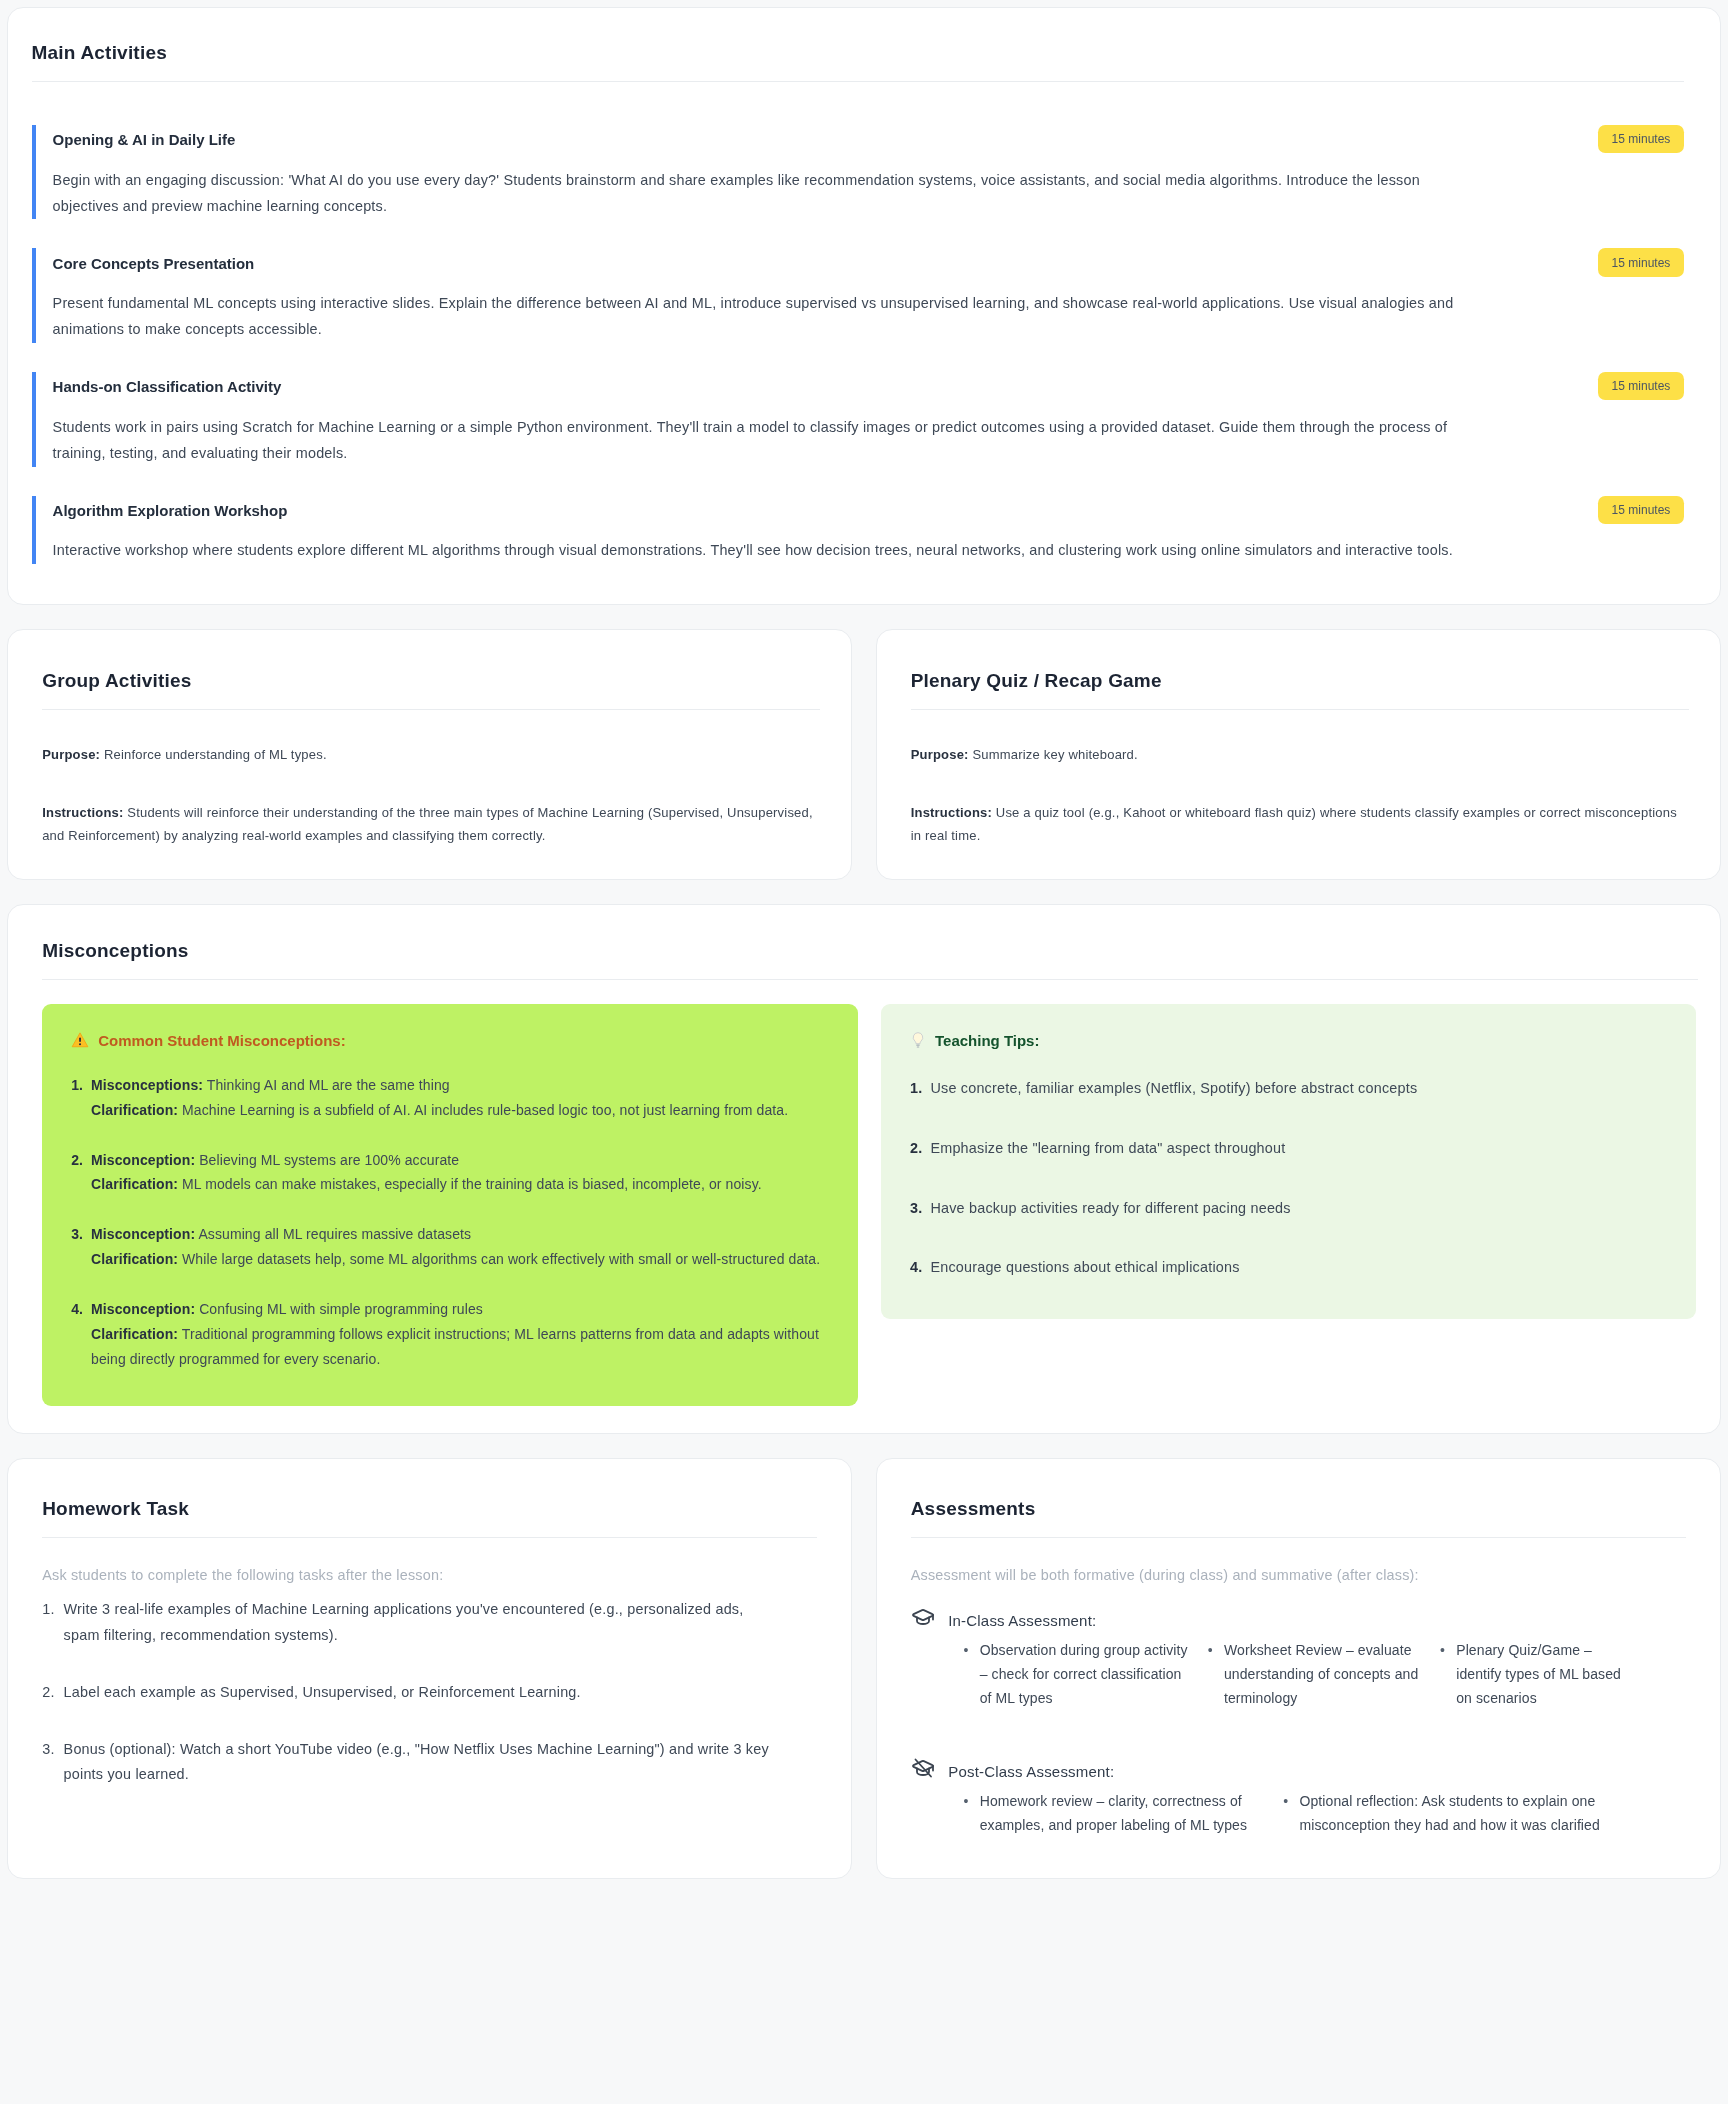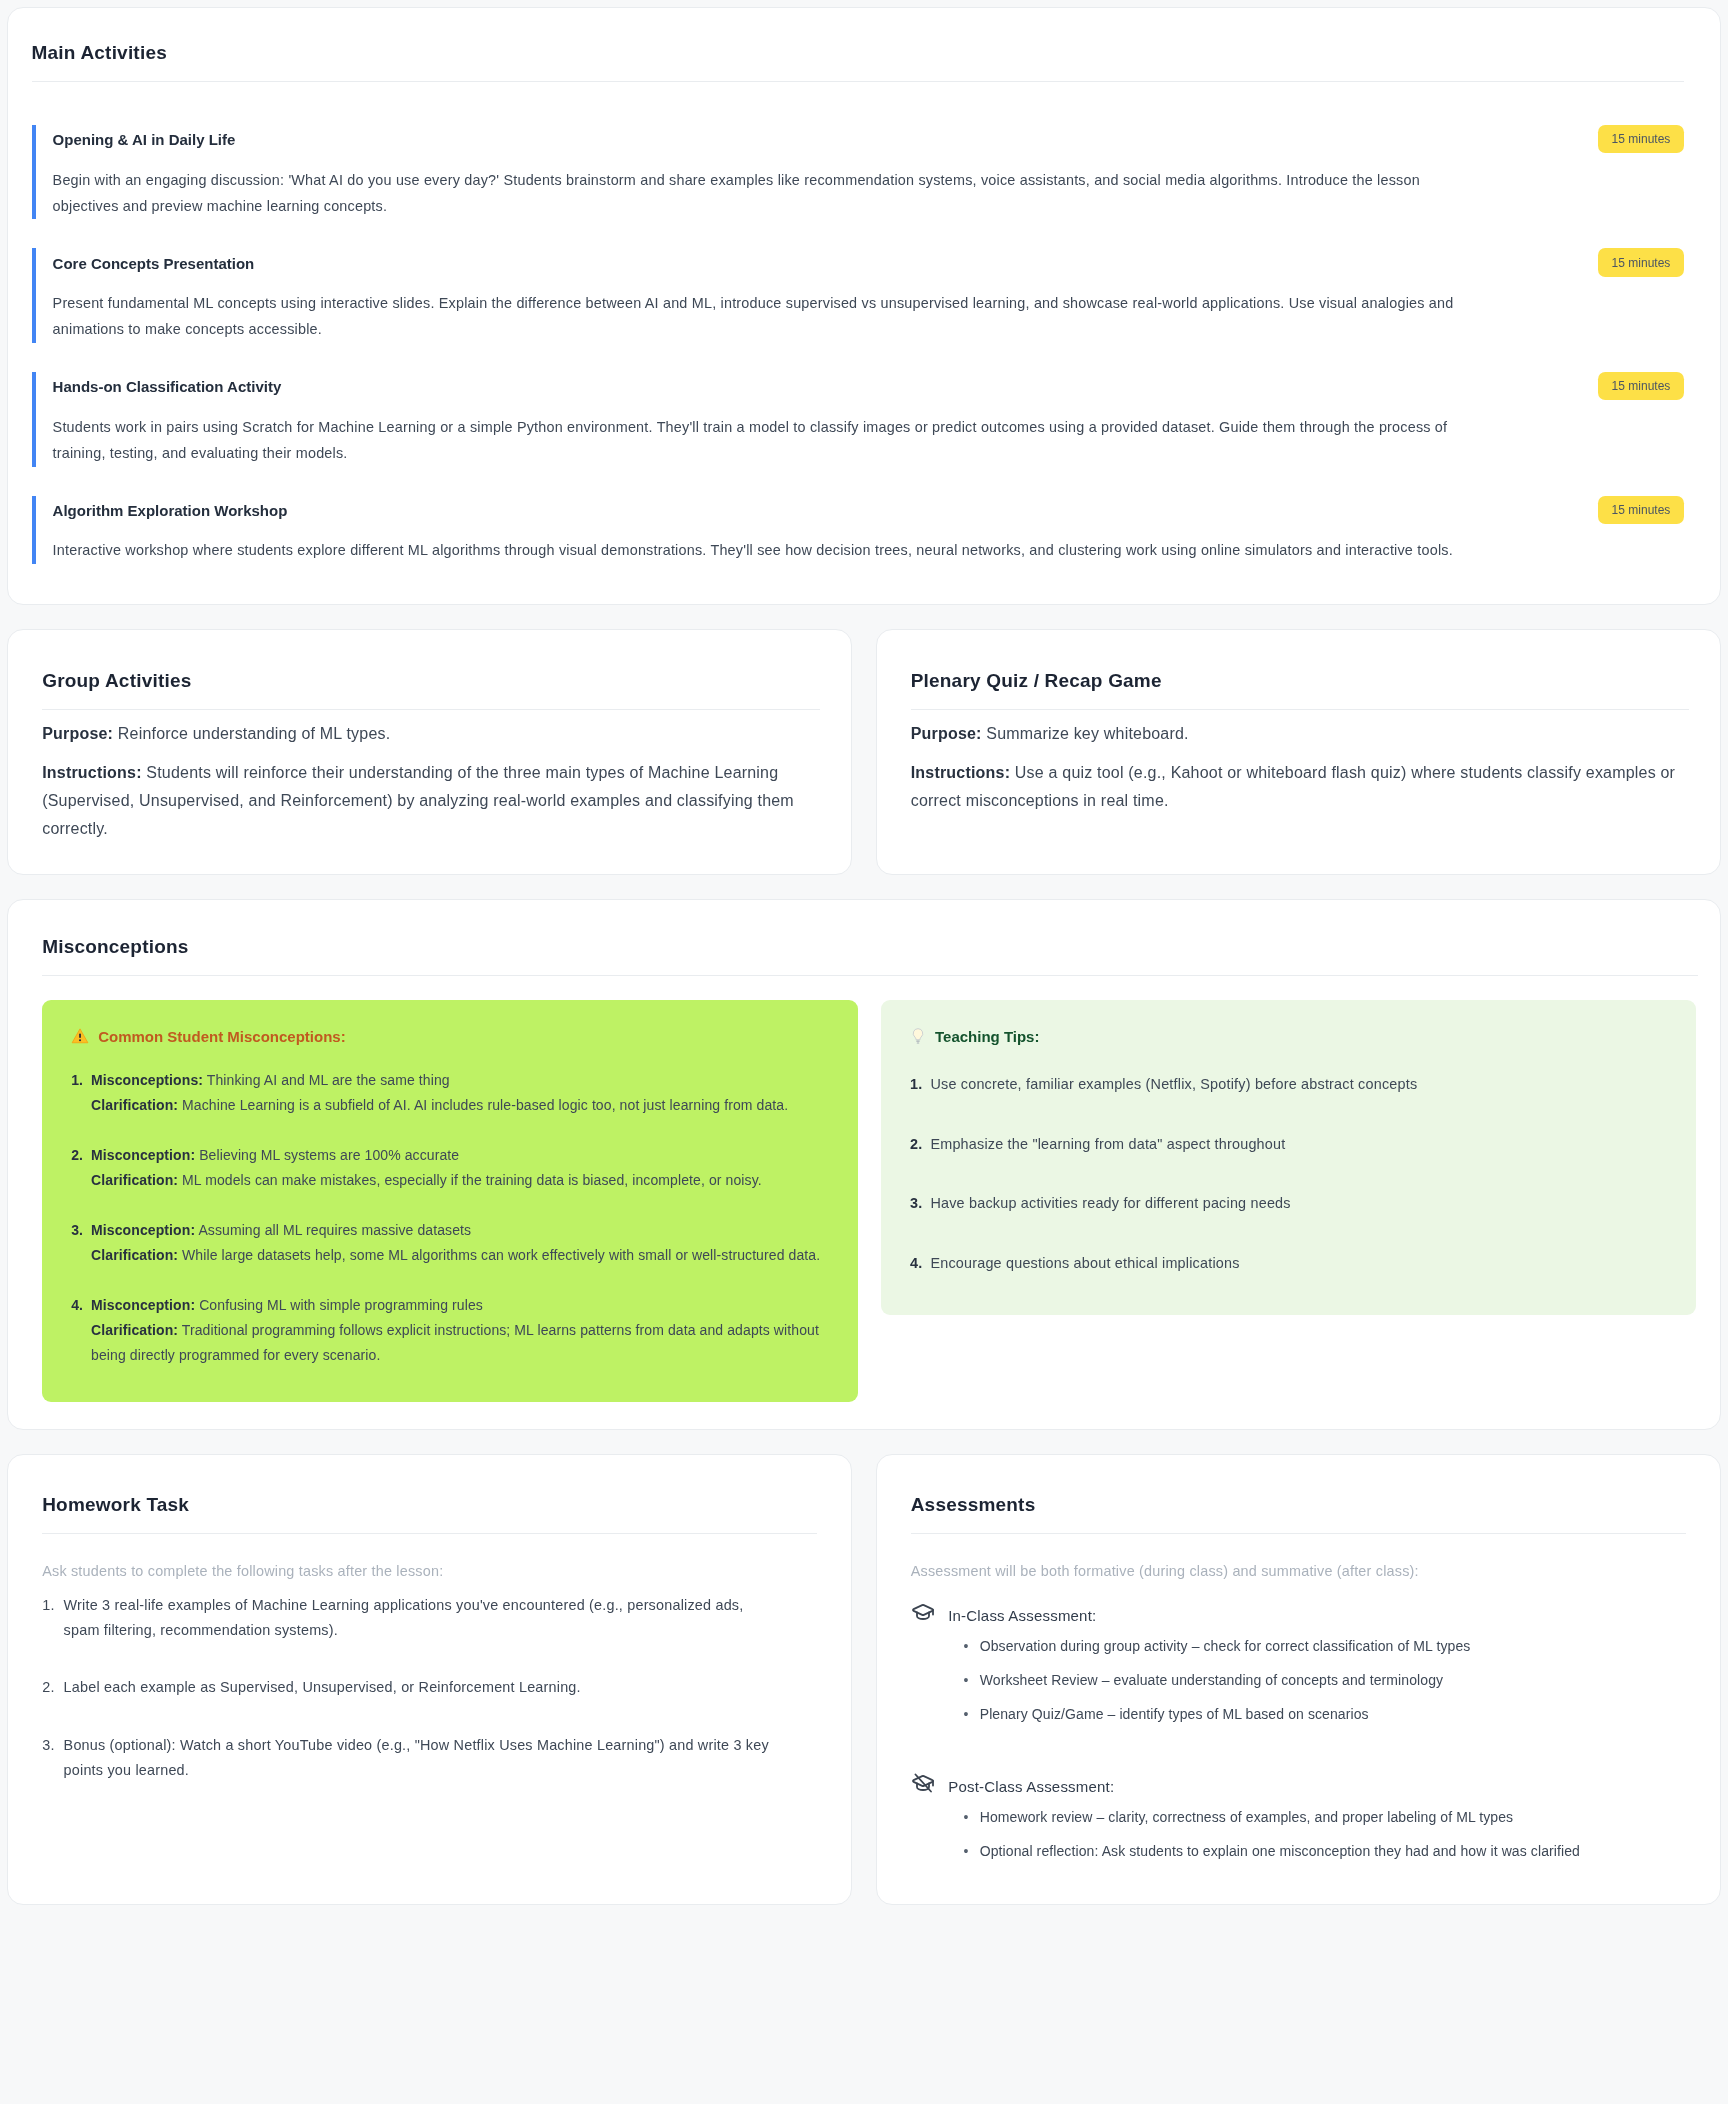--- a/index.html
+++ b/index.html
@@ -28,21 +28,21 @@
   .activity-title { font-size:15px; font-weight:600; color:#242e3d; padding-top:6.3px; }
   .badge {
     background:#fde047; color:#4b5563; font-size:12px;
     padding:7.2px 13.5px; border-radius:7.2px; white-space:nowrap;
   }
   .activity-desc { margin-top:14.4px; font-size:14.4px; line-height:1.8; color:#3e4856; max-width:1404px; letter-spacing:0.2px; }
 
   
   .row2 { display:grid; grid-template-columns:1fr 1fr; gap:23.4px; align-items:stretch; }
   .small-card { padding:23.4px 31px 31px 34px; }
-  .pline { margin:11px 0 0 0; font-size:16px; line-height:1.75; letter-spacing:0.2px; }
+  .pline { margin:35px 0 0 0; font-size:13px; line-height:1.75; letter-spacing:0.2px; }
   .pline strong { color:#28313f; }
 
   
   .mis-card { padding:20px 21.6px 27px 34px; }
   .mis-grid { margin-top:24px; display:grid; grid-template-columns:1fr 1fr; gap:23.4px; align-items:start; margin-right:1.8px; }
   .warn-box { background:#bef264; border-radius:9px; padding:27px 29px 34px 29px; }
   .tips-box { background:#ebf7e4; border-radius:9px; padding:27px 29px 40px 29px; }
   .box-header { display:flex; align-items:center; gap:9px; font-size:15px; font-weight:700; }
   .warn-box .box-header { color:#c05a20; }
   .tips-box .box-header { color:#14532d; }
@@ -56,21 +56,21 @@
   .tip-item .num { font-weight:600; }
 
   
   .bottom-card { padding:23.4px 34px 40px 34px; }
   .intro { margin-top:29px; font-size:14.4px; color:#aab2bc; letter-spacing:0.2px; }
   .hw-list { margin-top:14.4px; display:flex; flex-direction:column; gap:32px; max-width:729px; }
   .hw-item { display:flex; gap:9px; font-size:14.4px; line-height:1.75; letter-spacing:0.2px; }
   .hw-item .num { font-weight:400; color:#3e4856; }
   .assess-groups { margin-top:21.6px; display:flex; flex-direction:column; gap:45px; }
   .assess-head { display:flex; align-items:flex-end; gap:13.5px; font-size:15px; color:#313c4b; letter-spacing:0.2px; }
-  .assess-bullets { margin:10.8px 0 0 51px; display:flex; flex-direction:column; gap:10px; max-width:666px; }
+  .assess-bullets { margin:10.8px 0 0 51px; display:flex; flex-direction:row; gap:10px; max-width:666px; }
   .bullet { position:relative; padding-left:18px; font-size:14px; line-height:1.7; letter-spacing:0.1px; }
   .bullet::before { content:"•"; position:absolute; left:1.8px; top:0; color:#55606e; }
 </style>
 </head>
 <body>
 
 <div class="page">
 
   <section class="card main-card">
     <h2 class="section-title">Main Activities</h2>

